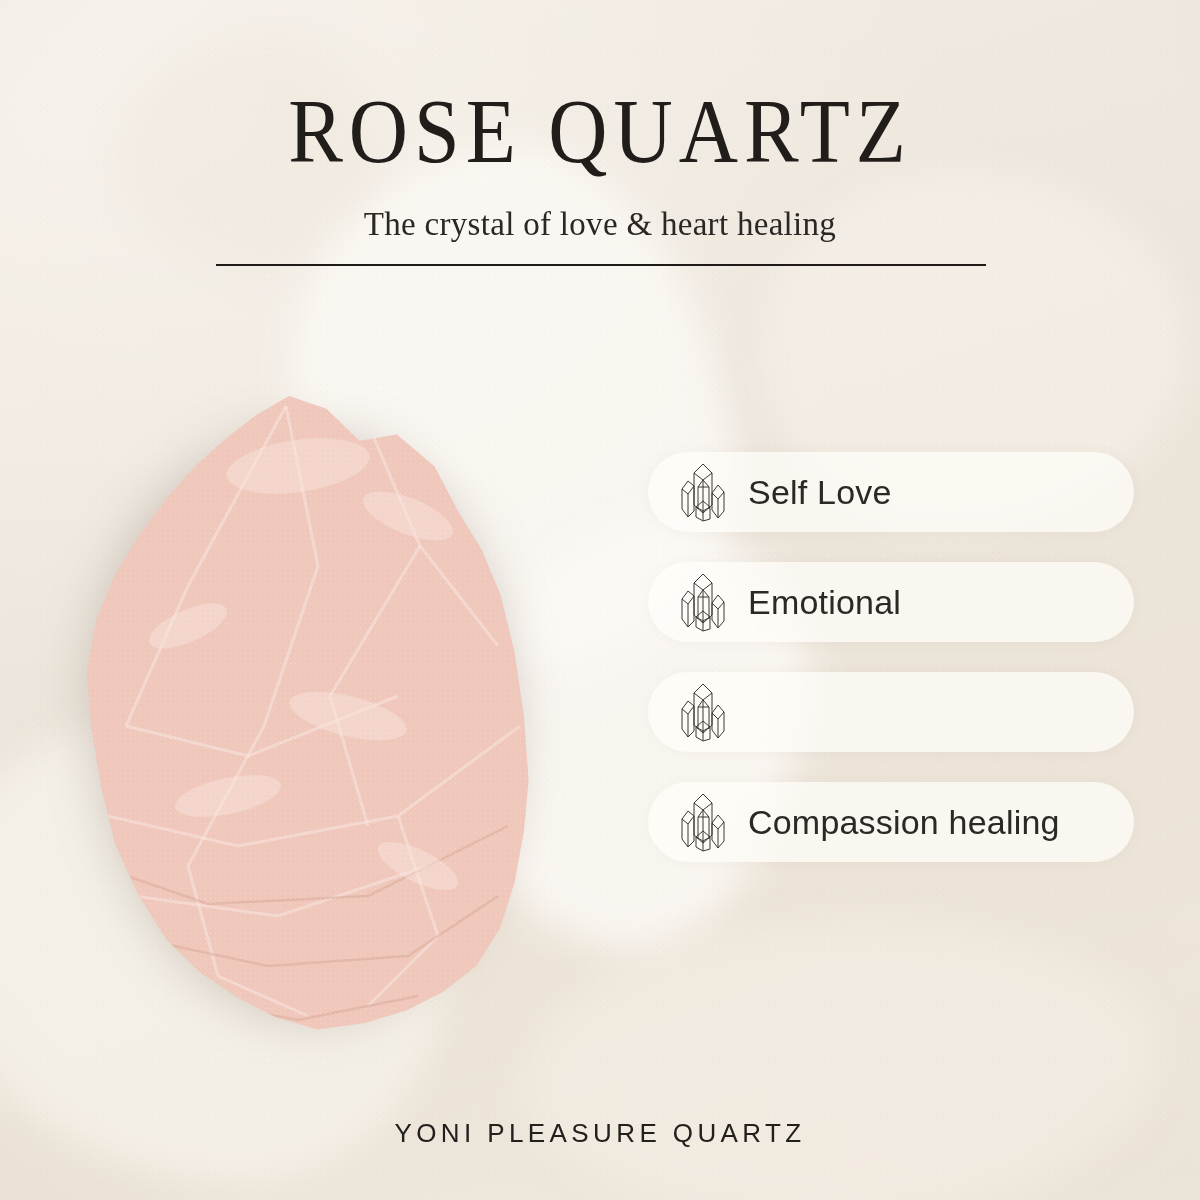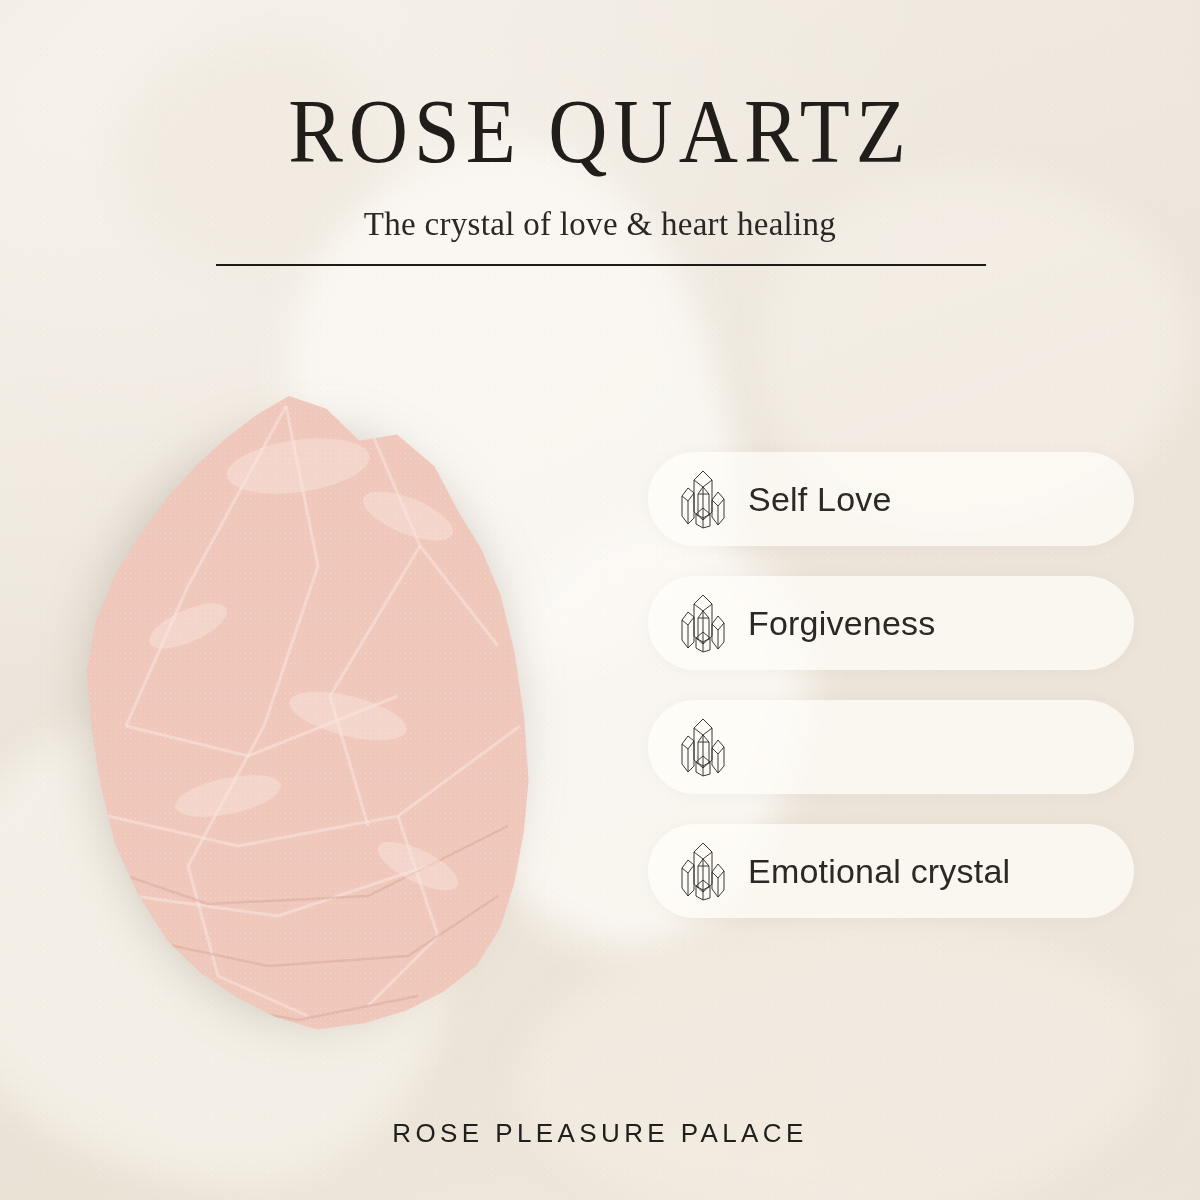--- a/index.html
+++ b/index.html
@@ -192,21 +192,21 @@
   .pills {
     position: absolute;
     left: 648px;
     top: 452px;
     width: 486px;
   }
   .pill {
     position: relative;
     display: flex;
     align-items: center;
-    height: 94px;
+    height: 80px;
     margin-bottom: 30px;
     border-radius: 47px;
     background: rgba(255,253,250,0.72);
     box-shadow: 0 1px 14px rgba(150,130,110,0.07);
     backdrop-filter: blur(2px);
   }
   .pill:last-child { margin-bottom: 0; }
   .pill-icon {
     flex: 0 0 auto;
     width: 58px;
@@ -335,21 +335,21 @@
           <path d="M8 28 L14 33 L20 25"></path>
           <path d="M14 33 L14 56"></path>
           <path d="M44 24 L50 31 L50 50 L44 57 L38 49 L38 32 Z"></path>
           <path d="M38 32 L44 38 L50 31"></path>
           <path d="M44 38 L44 57"></path>
           <path d="M29 40 L36 46 L36 58 L29 60 L22 56 L22 46 Z"></path>
           <path d="M22 46 L29 50 L36 46"></path>
           <path d="M29 50 L29 60"></path>
         </svg>
       </span>
-      <span class="pill-label">Forgiveness</span>
+      <span class="pill-label">Emotional</span>
     </div>
 
     <div class="pill">
       <span class="pill-icon">
         <svg viewBox="0 0 58 62" fill="none" stroke="#3a3734" stroke-width="1" stroke-linejoin="round">
           <path d="M29 3 L38 12 L38 44 L29 52 L20 44 L20 12 Z"></path>
           <path d="M20 12 L29 19 L38 12"></path>
           <path d="M29 19 L29 52"></path>
           <path d="M29 19 L24 26 L24 48"></path>
           <path d="M29 19 L35 26 L35 48"></path>
@@ -380,20 +380,20 @@
           <path d="M8 28 L14 33 L20 25"></path>
           <path d="M14 33 L14 56"></path>
           <path d="M44 24 L50 31 L50 50 L44 57 L38 49 L38 32 Z"></path>
           <path d="M38 32 L44 38 L50 31"></path>
           <path d="M44 38 L44 57"></path>
           <path d="M29 40 L36 46 L36 58 L29 60 L22 56 L22 46 Z"></path>
           <path d="M22 46 L29 50 L36 46"></path>
           <path d="M29 50 L29 60"></path>
         </svg>
       </span>
-      <span class="pill-label">Emotional crystal</span>
+      <span class="pill-label">Compassion healing</span>
     </div>
 
   </div>
 
-  <div class="footer">ROSE PLEASURE PALACE</div>
+  <div class="footer">YONI PLEASURE QUARTZ</div>
 
 </div>
 
 </body></html>

